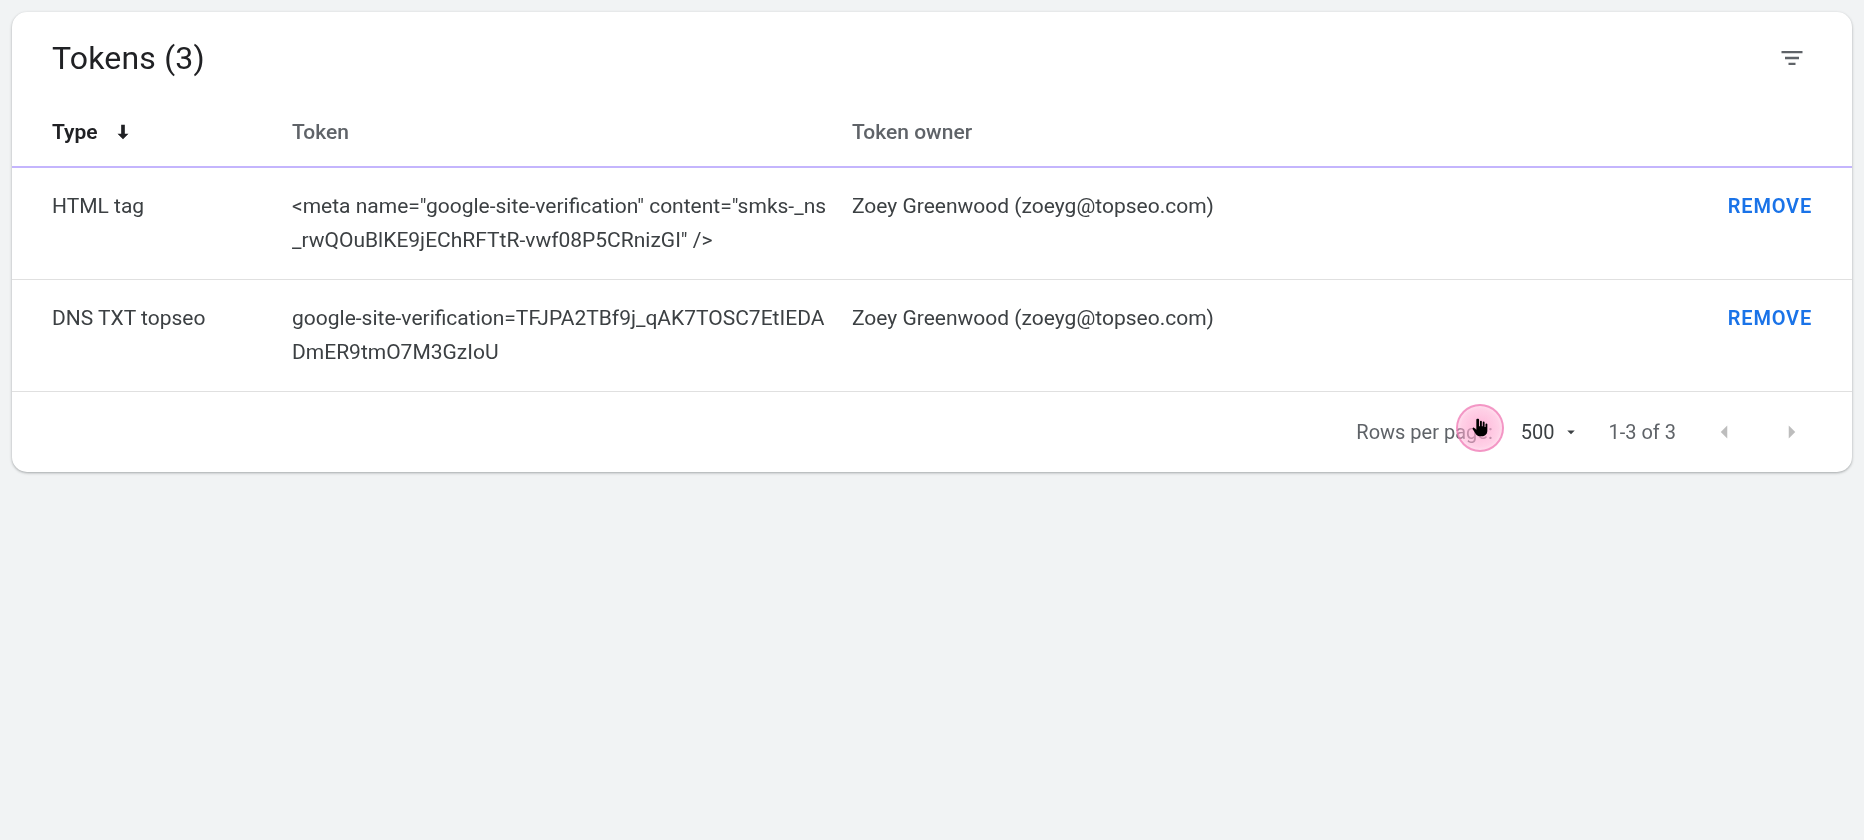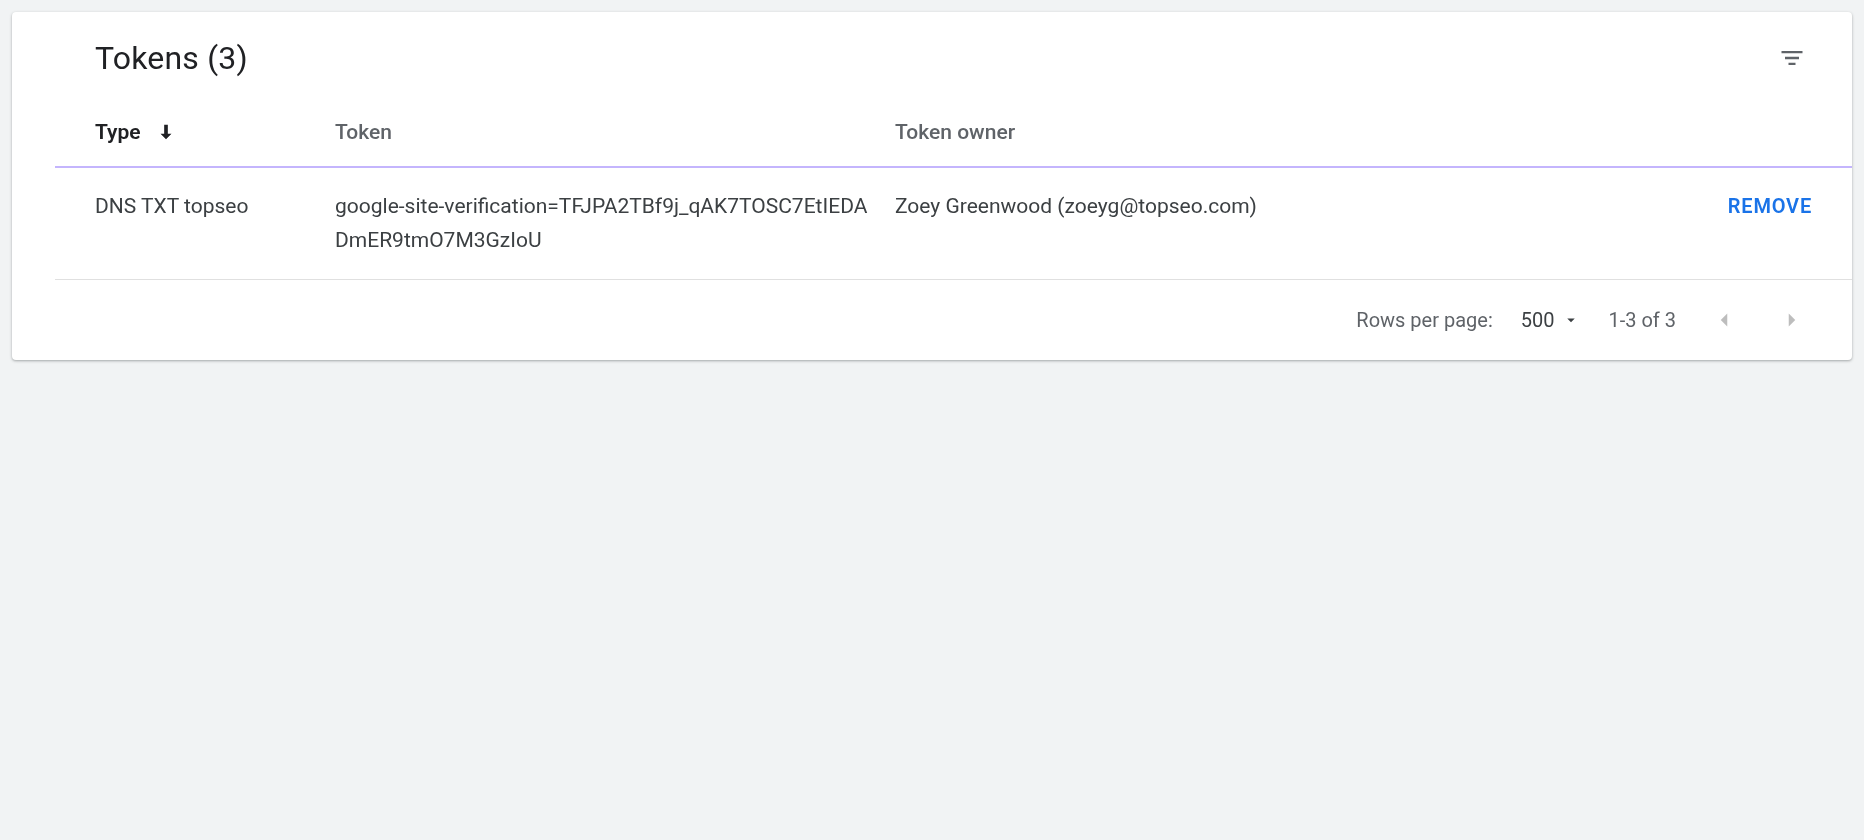--- a/index.html
+++ b/index.html
@@ -6,25 +6,24 @@
   html, body { width: 100%; height: 100%; }
   body {
     font-family: "Google Sans", "Roboto", "Helvetica Neue", Arial, sans-serif;
     background: #f1f3f4;
     padding: 12px;
     font-size: 21px;
     color: #202124;
   }
   .card {
     background: #ffffff;
-    border-radius: 4px;
+    border-radius: 15px;
     box-shadow: 0 1px 3px rgba(60,64,67,0.3), 0 1px 2px rgba(60,64,67,0.15);
     overflow: hidden;
     position: relative;
-    padding-left: 43px;
   }
   .card-header {
     display: flex;
     align-items: center;
     justify-content: space-between;
     padding: 26px 40px 20px 40px;
   }
   .card-title {
     font-size: 32px;
     font-weight: 400;
@@ -175,20 +174,28 @@
           <span>Token</span>
         </th>
         <th class="col-owner">
           <span>Token owner</span>
         </th>
         <th class="col-action"></th>
       </tr>
     </thead>
     <tbody>
       <tr>
+        <td class="cell-type">HTML tag</td>
+        <td class="cell-token">&lt;meta name="google-site-verification" content="smks-_ns_rwQOuBlKE9jEChRFTtR-vwf08P5CRnizGI" /&gt;</td>
+        <td class="cell-owner">Zoey Greenwood (zoeyg@topseo.com)</td>
+        <td class="cell-action">
+          <span class="remove-btn">REMOVE</span>
+        </td>
+      </tr>
+      <tr>
         <td class="cell-type">DNS TXT topseo</td>
         <td class="cell-token">google-site-verification=TFJPA2TBf9j_qAK7TOSC7EtIEDADmER9tmO7M3GzIoU</td>
         <td class="cell-owner">Zoey Greenwood (zoeyg@topseo.com)</td>
         <td class="cell-action">
           <span class="remove-btn">REMOVE</span>
         </td>
       </tr>
     </tbody>
   </table>
 

